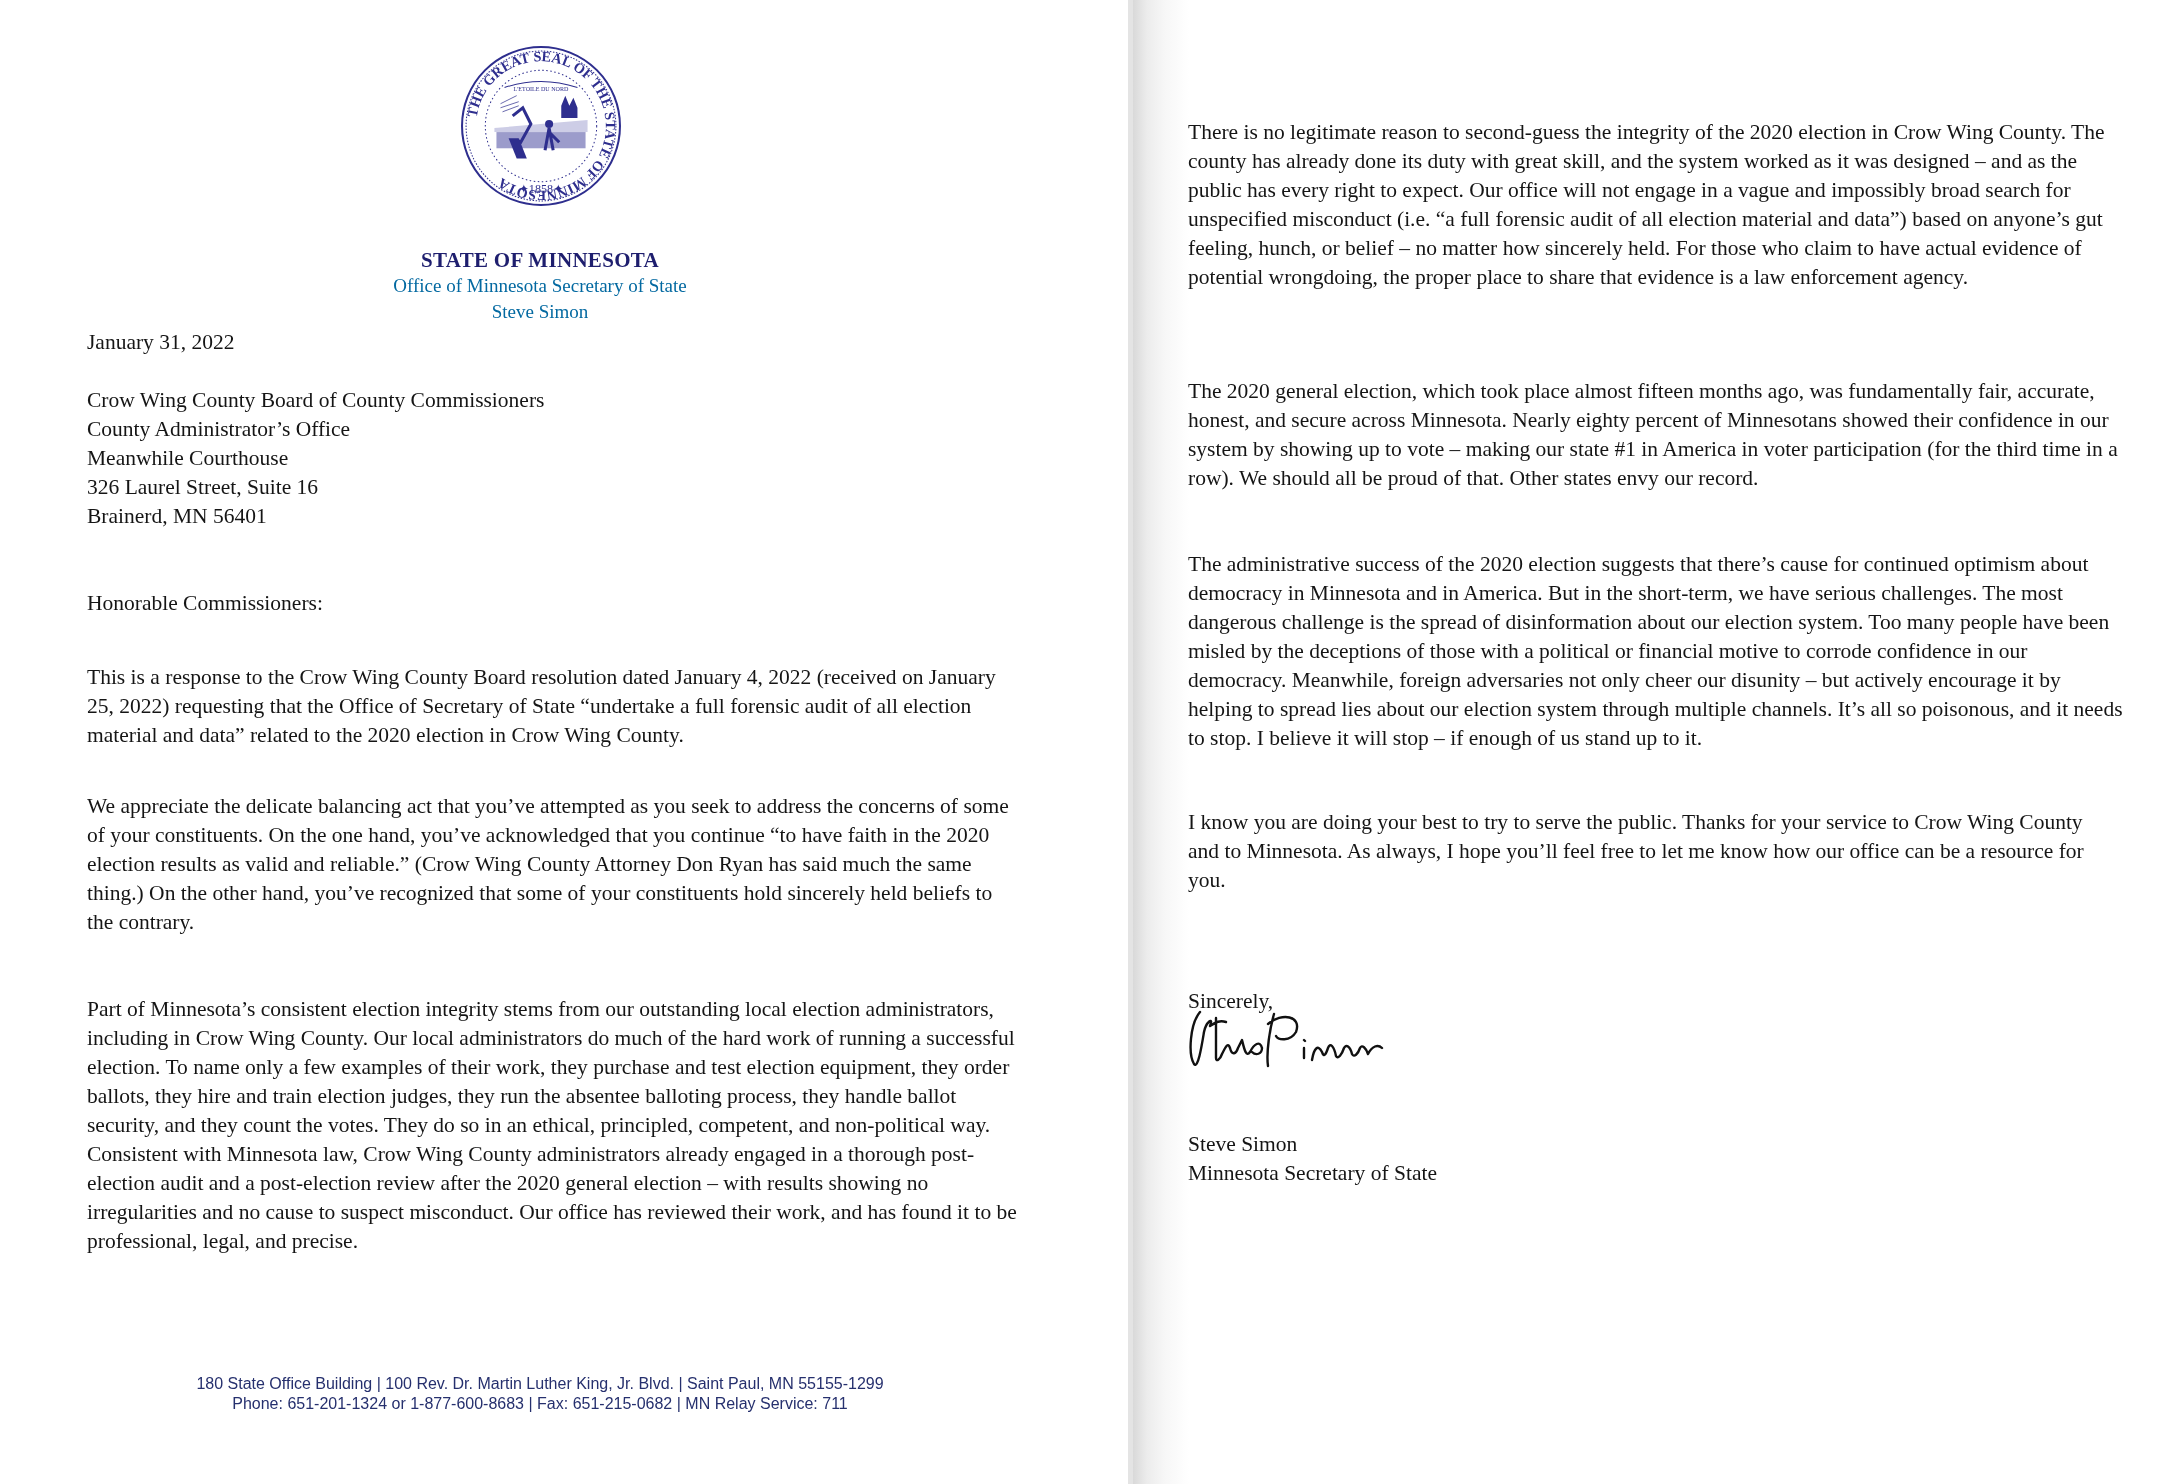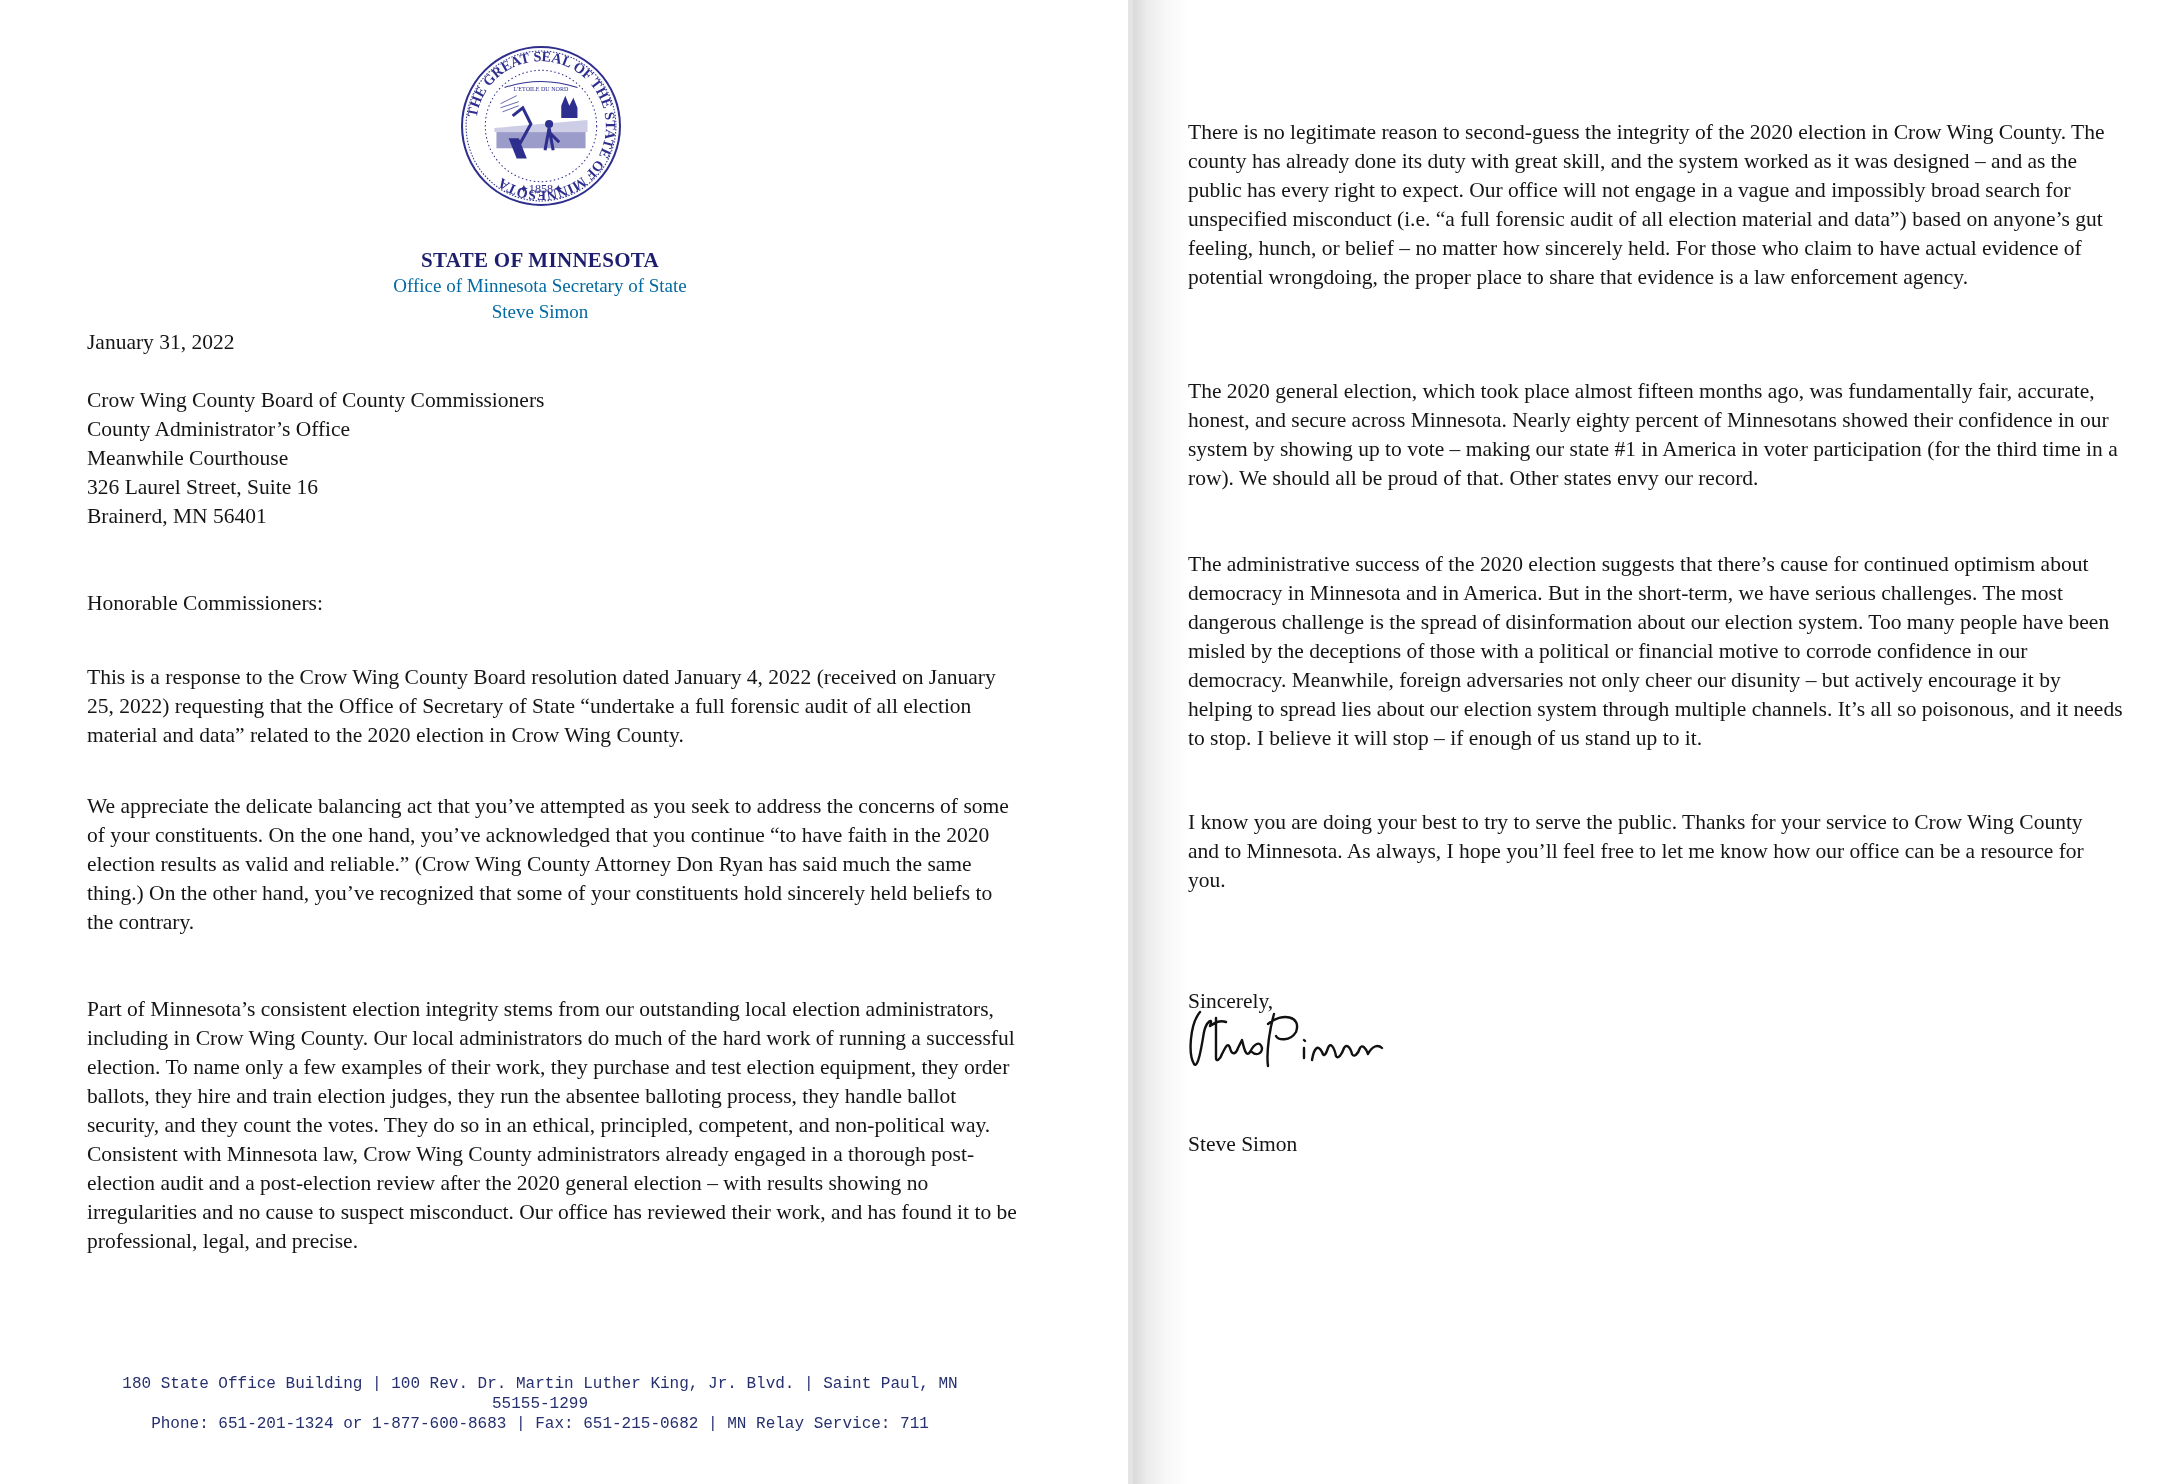--- a/index.html
+++ b/index.html
@@ -32,21 +32,21 @@
   }
   .lh-sub { font-size: 19px; color: #0369a1; line-height: 26px; }
   .body-text {
     font-size: 21.5px; line-height: 29px; color: #151515;
   }
   .left-col { position: absolute; left: 87px; width: 960px; }
   .right-col { position: absolute; left: 1188px; width: 930px; margin-top: 32px; }
   .para { margin: 0; }
   .footer {
     position: absolute; left: 100px; top: 1374px; width: 880px; text-align: center;
-    font-family: Liberation Mono, monospace; font-size: 16px; line-height: 20px; color: #26306e;
+    font-family: Liberation Sans, sans-serif; font-size: 16px; line-height: 20px; color: #26306e;
   }
   .sig { position: absolute; left: 1186px; top: 1004px; width: 300px; height: 70px; }
 </style>
 </head>
 <body>
 
 <div class="page-left">
 
   <svg class="seal" viewBox="0 0 160 160">
     <circle cx="80" cy="80" r="78" fill="none" stroke="#2e2e8e" stroke-width="2"></circle>
@@ -110,13 +110,14 @@
 
 <div class="right-col body-text" style="top: 955px;">Sincerely,</div>
 
 <svg class="sig" viewBox="0 0 300 70">
   <path d="M 14 8 C 4 20, 2 50, 8 60 C 12 66, 16 40, 18 28 C 20 18, 28 12, 24 22 M 24 22 C 30 18, 34 16, 40 18 M 30 14 L 30 54 C 30 58, 34 56, 36 50 C 40 42, 42 38, 44 44 C 46 52, 50 50, 52 44 L 56 36 C 58 44, 60 54, 64 48 C 68 40, 74 36, 76 44 C 76 50, 70 52, 66 48" fill="none" stroke="#111" stroke-width="2.4" stroke-linecap="round" stroke-linejoin="round"></path>
   <path d="M 88 10 C 84 24, 80 48, 82 62 M 82 20 C 96 8, 116 12, 110 28 C 104 38, 92 36, 90 32 M 118 44 L 118 54 M 118 36 L 119 37 M 126 56 C 128 44, 132 40, 136 48 C 138 54, 140 50, 142 44 C 144 38, 148 42, 150 52 C 152 56, 156 50, 158 44 C 160 40, 164 42, 166 50 C 168 54, 172 50, 174 44 C 176 40, 180 44, 182 50 C 186 42, 192 40, 196 44" fill="none" stroke="#111" stroke-width="2.4" stroke-linecap="round" stroke-linejoin="round"></path>
 </svg>
 
 <div class="right-col body-text" style="top: 1098px;">
   <div>Steve Simon</div>
+  <div>Minnesota Secretary of State</div>
 </div>
 
 </body></html>

